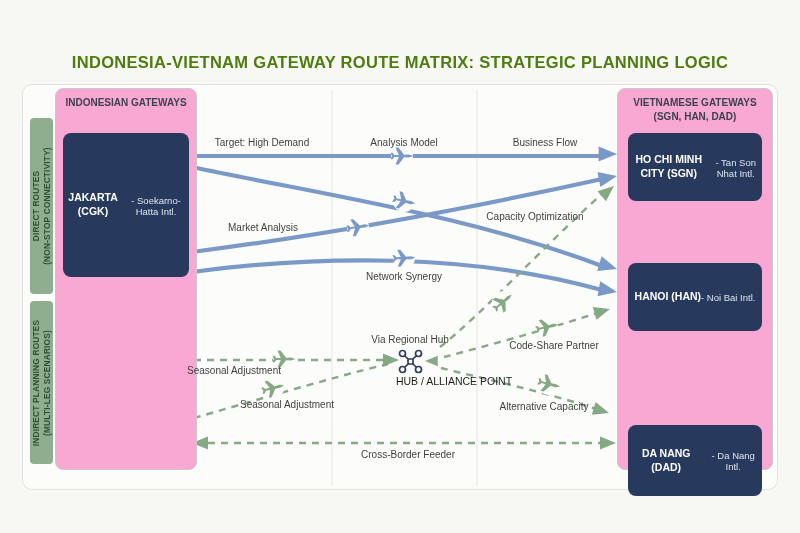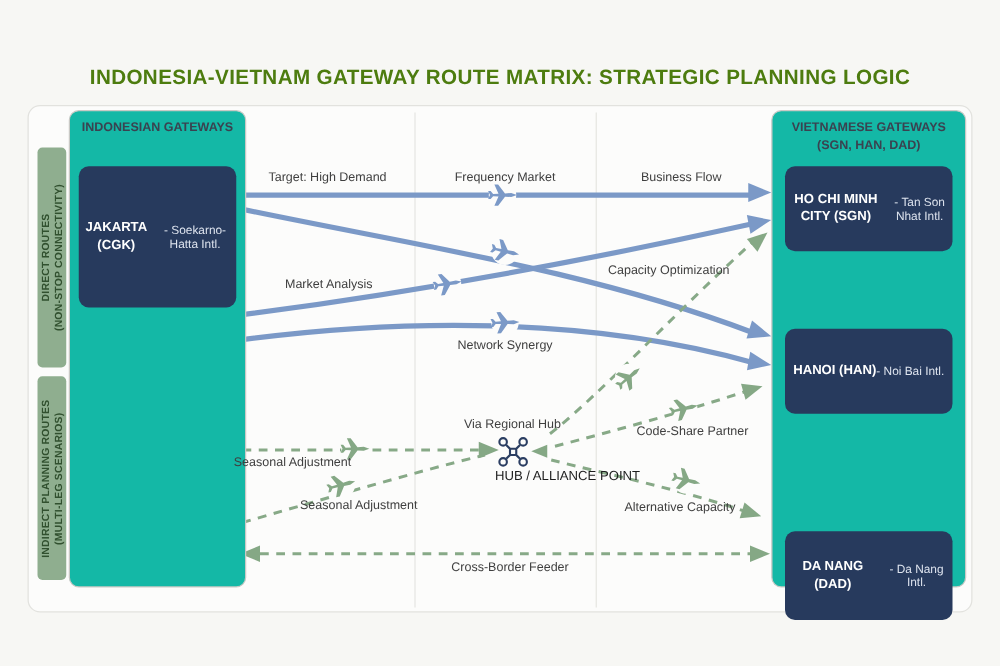--- a/index.html
+++ b/index.html
@@ -3,31 +3,31 @@
 <meta charset="utf-8">
 <style>
   html,body{margin:0;padding:0;}
   #app{position:relative;width:800px;height:533px;background:#f7f7f4;
        font-family:"Liberation Sans",sans-serif;overflow:hidden;}
   #title{position:absolute;left:0;top:53px;width:100%;text-align:center;
          font-size:16.5px;font-weight:bold;color:#4d7c0f;letter-spacing:.3px;}
   #canvas{position:absolute;left:22px;top:84px;width:754px;height:404px;
           background:#fcfcfb;border:1px solid #e2e2de;border-radius:10px;}
   svg.overlay{position:absolute;left:0;top:0;pointer-events:none;}
-  .panel{position:absolute;background:#14b8a6;border:1.5px solid #c9c9c5;border-radius:8px;}
+  .panel{position:absolute;background:#f9a8d4;border:1.5px solid #c9c9c5;border-radius:8px;}
   #panel-left{left:55px;top:88px;width:140px;height:380px;}
   #panel-right{left:617px;top:88px;width:154px;height:380px;}
   .panel-header{padding-top:7px;text-align:center;font-weight:bold;font-size:10px;
                 color:#3a4250;line-height:1.4;}
   .airport{position:absolute;background:#273a5d;border-radius:8px;color:#fff;
            display:flex;flex-direction:row;align-items:center;justify-content:center;
            text-align:center;box-sizing:border-box;}
   .airport .name{font-size:10.5px;font-weight:bold;line-height:1.3;}
   .airport .detail{font-size:9.5px;color:#dde3ee;margin-top:1px;}
-  #box-jakarta{left:7px;top:44px;width:126px;height:113px;}
+  #box-jakarta{left:7px;top:44px;width:126px;height:144px;}
   #box-bali{left:7px;top:245px;width:126px;height:126px;}
   #box-hcmc{left:10px;top:44px;width:134px;height:68px;}
   #box-hanoi{left:10px;top:174px;width:134px;height:68px;}
   #box-danang{left:10px;top:300px;width:134px;height:71px;margin-top:36px;}
   .vtag{position:absolute;width:23px;background:#8fae8f;border-radius:4px;}
   #tag-direct{left:30px;top:118px;height:176px;}
   #tag-indirect{left:30px;top:301px;height:163px;}
   .vtag-text{position:absolute;left:50%;top:50%;width:190px;
              transform:translate(-50%,-50%) rotate(-90deg);text-align:center;
              font-size:8.3px;font-weight:bold;color:#31502f;line-height:1.35;
@@ -159,21 +159,21 @@
       <div class="name">HANOI (HAN)</div>
       <div class="detail">- Noi Bai Intl.</div>
     </div>
     <div class="airport" id="box-danang">
       <div class="name">DA NANG (DAD)</div>
       <div class="detail">- Da Nang Intl.</div>
     </div>
   </div>
 
   <div class="rlabel" style="left:262px;top:137px">Target: High Demand</div>
-  <div class="rlabel" style="left:404px;top:137px">Frequency Market</div>
+  <div class="rlabel" style="left:404px;top:137px">Analysis Model</div>
   <div class="rlabel" style="left:545px;top:137px">Business Flow</div>
   <div class="rlabel" style="left:263px;top:222px">Market Analysis</div>
   <div class="rlabel" style="left:535px;top:211px">Capacity Optimization</div>
   <div class="rlabel" style="left:404px;top:271px">Network Synergy</div>
   <div class="rlabel" style="left:234px;top:365px">Seasonal Adjustment</div>
   <div class="rlabel" style="left:287px;top:399px">Seasonal Adjustment</div>
   <div class="rlabel" style="left:410px;top:334px">Via Regional Hub</div>
   <div class="rlabel bold" style="left:409px;top:375px">HUB / ALLIANCE POINT</div>
   <div class="rlabel" style="left:554px;top:340px">Code-Share Partner</div>
   <div class="rlabel" style="left:544px;top:401px">Alternative Capacity</div>

